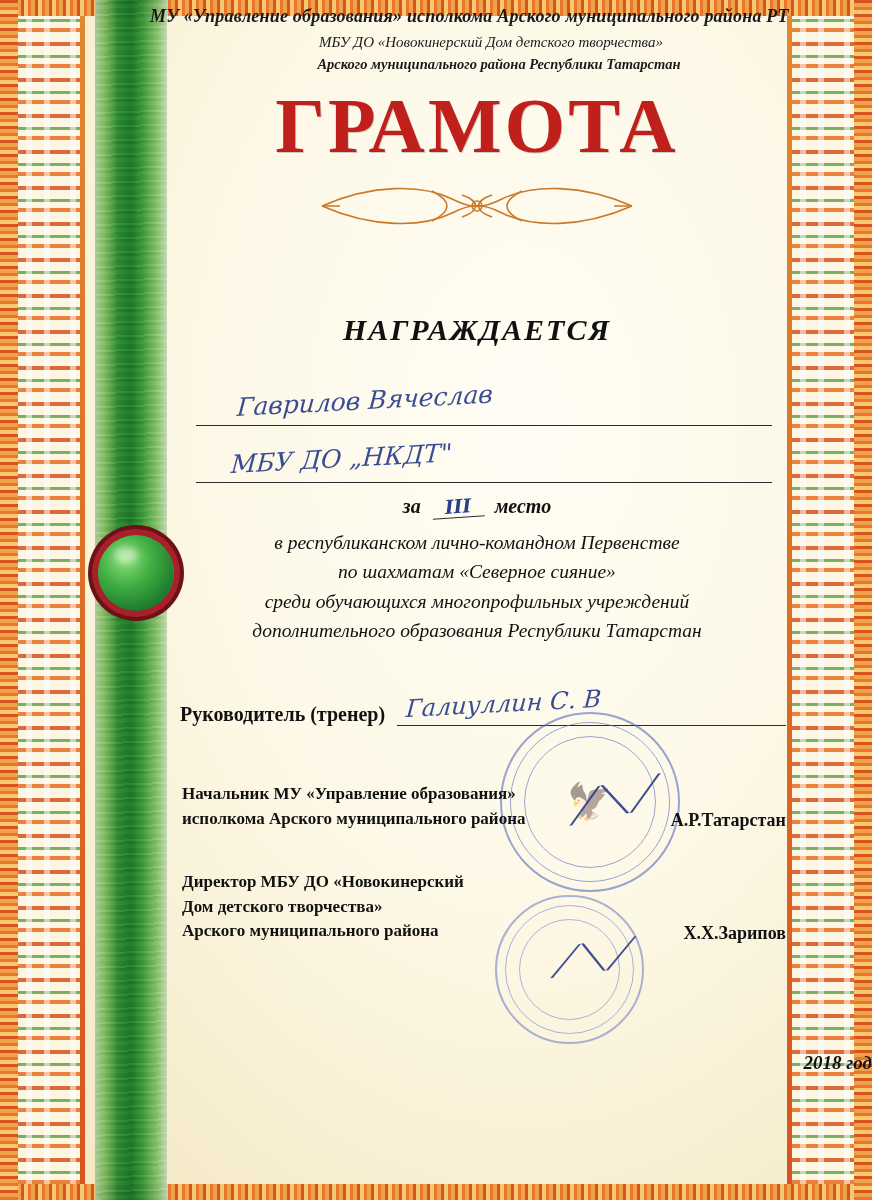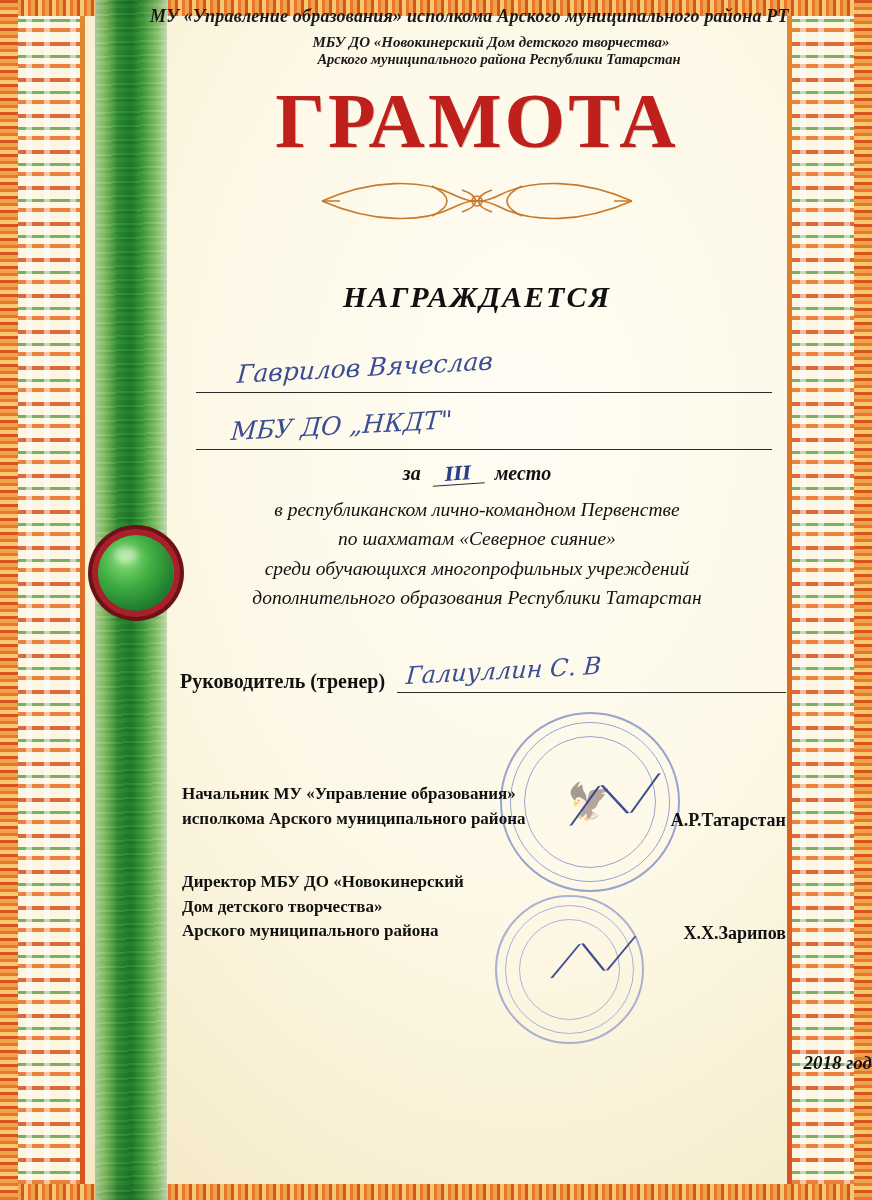--- a/index.html
+++ b/index.html
@@ -166,29 +166,30 @@
   .hdr1 {
     font-style: italic;
     font-weight: bold;
     font-size: 18px;
     letter-spacing: 0.2px;
     margin-left: -18px;
     white-space: nowrap;
   }
   .hdr2 {
     font-style: italic;
-    font-weight: bold;
+    font-weight: normal;
     font-size: 15px;
     margin-top: 7px;
     margin-left: 28px;
   }
   .hdr3 {
     font-style: italic;
     font-weight: bold;
     font-size: 14.5px;
+    margin-top: 5px;
     padding-left: 44px;
   }
 
   .title {
     margin-top: 14px;
     text-align: center;
     font-family: "Liberation Serif", serif;
     font-weight: bold;
     font-size: 78px;
     letter-spacing: 3px;
@@ -198,21 +199,21 @@
   }
 
   .flourish {
     margin: 14px auto 0 auto;
     width: 330px;
     height: 54px;
     display: block;
   }
 
   .awarded {
-    margin-top: 52px;
+    margin-top: 80px;
     text-align: center;
     font-style: italic;
     font-weight: bold;
     font-size: 30px;
     letter-spacing: 2px;
     color: #111;
   }
 
   .hand-lines {
     margin-top: 34px;

